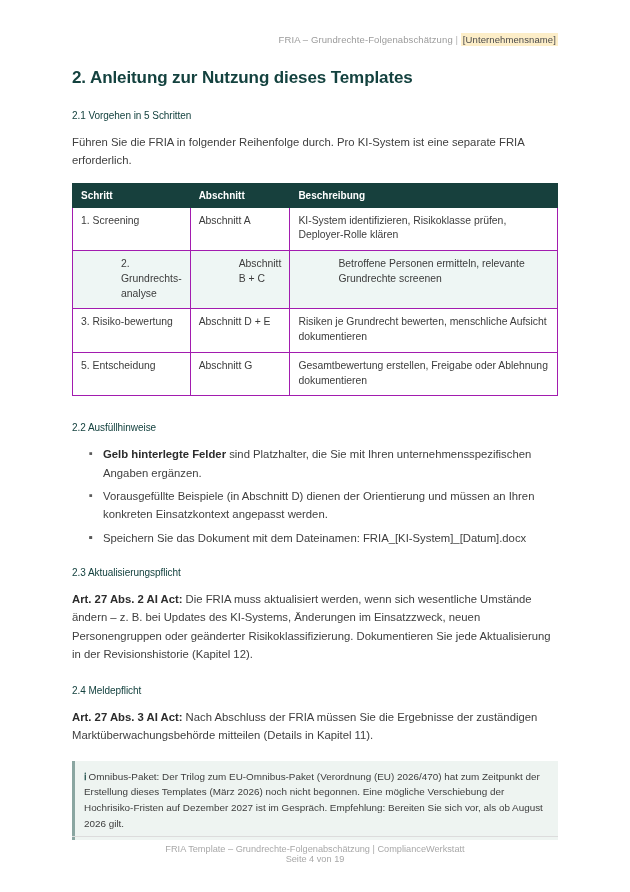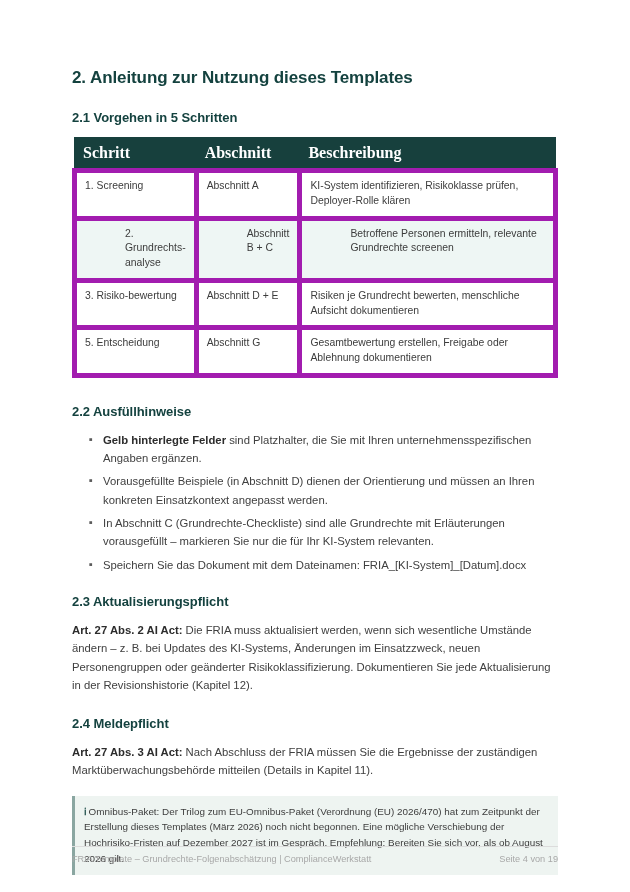--- a/index.html
+++ b/index.html
@@ -52,22 +52,22 @@
   }
 
   h1.sec {
     font-size: 17px;
     font-weight: bold;
     color: #14423f;
     margin: 0 0 22px 0;
     letter-spacing: -0.1px;
   }
   h2.sub {
-    font-size: 13px;
-    font-weight: bold;
+    font-size: 10px;
+    font-weight: normal;
     color: #14423f;
     margin: 0 0 12px 0;
     letter-spacing: -0.05px;
   }
   p.body {
     font-size: 11.3px;
     line-height: 1.62;
     color: #404040;
     margin: 0 0 13px 0;
   }
@@ -79,27 +79,26 @@
     border-collapse: collapse;
     margin: 2px 0 26px 0;
     font-size: 10.4px;
   }
   table.steps th {
     background: #17403d;
     color: #ffffff;
     font-weight: bold;
     text-align: left;
     padding: 6px 8px 6px 8px;
-    font-size: 16px;
+    font-size: 10px;
     border: 1px solid #17403d;
     vertical-align: middle;
-    font-family: Liberation Serif, serif;
   }
   table.steps td {
-    border: 5px solid #a21caf;
+    border: 1px solid #a21caf;
     padding: 6px 8px 7px 8px;
     vertical-align: top;
     line-height: 1.42;
     color: #3c3c3c;
   }
   table.steps tr.alt td { background: #eef6f4; padding-left: 48px; }
   table.steps col.c1 { width: 90px; }
   table.steps col.c2 { width: 98px; }
 
   
@@ -152,33 +151,40 @@
     border-top: 1px solid #dcdcdc;
     margin-bottom: 7px;
   }
   .doc-footer .row {
     display: flex;
     justify-content: space-between;
     align-items: center;
     font-size: 9.2px;
     color: #a8a8a8;
     white-space: nowrap;
+    flex-direction: column;
   }
 </style>
 </head>
 <body>
 
 <div class="page">
 
+  <div class="doc-header">
+    <span>FRIA – Grundrechte-Folgenabschätzung</span>
+    <span class="sep">|</span>
+    <span class="hl">[Unternehmensname]</span>
+  </div>
 
   <div class="content">
 
     <h1 class="sec">2. Anleitung zur Nutzung dieses Templates</h1>
 
     <h2 class="sub">2.1 Vorgehen in 5 Schritten</h2>
+    <p class="body">Führen Sie die FRIA in folgender Reihenfolge durch. Pro KI-System ist eine separate FRIA erforderlich.</p>
 
     <table class="steps">
       <colgroup>
           <col class="c1">
           <col class="c2">
           <col>
         </colgroup>
       <thead>
         <tr>
           <th>Schritt</th>
@@ -215,21 +221,20 @@
       <li>
         <span class="bullet">▪</span>
         <b>Gelb hinterlegte Felder</b><span> sind Platzhalter, die Sie mit Ihren unternehmensspezifischen Angaben ergänzen.</span>
       </li>
       <li>
         <span class="bullet">▪</span>
         <span>Vorausgefüllte Beispiele (in Abschnitt D) dienen der Orientierung und müssen an Ihren konkreten Einsatzkontext angepasst werden.</span>
       </li>
       <li>
         <span class="bullet">▪</span>
-        <span>In Abschnitt C (Grundrechte-Checkliste) sind alle Grundrechte mit Erläuterungen vorausgefüllt – markieren Sie nur die für Ihr KI-System relevanten.</span>
       </li>
       <li>
         <span class="bullet">▪</span>
         <span>Speichern Sie das Dokument mit dem Dateinamen: FRIA_[KI-System]_[Datum].docx</span>
       </li>
     </ul>
 
     <h2 class="sub">2.3 Aktualisierungspflicht</h2>
     <p class="body"><b>Art. 27 Abs. 2 AI Act:</b><span> Die FRIA muss aktualisiert werden, wenn sich wesentliche Umstände ändern – z. B. bei Updates des KI-Systems, Änderungen im Einsatzzweck, neuen Personengruppen oder geänderter Risikoklassifizierung. Dokumentieren Sie jede Aktualisierung in der Revisionshistorie (Kapitel 12).</span></p>
 

